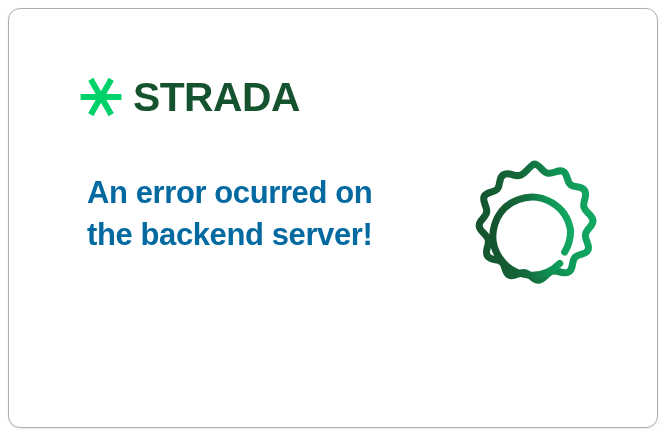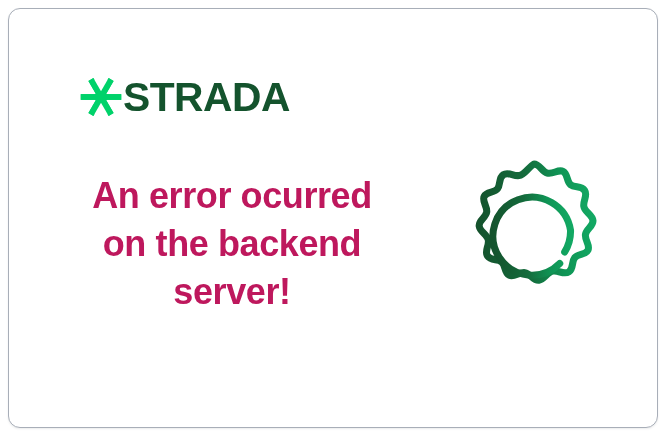--- a/index.html
+++ b/index.html
@@ -37,20 +37,21 @@
     overflow: hidden;
   }
 
   
   .logo-lockup {
     position: absolute;
     left: 70px;
     top: 66px;
     display: flex;
     align-items: center;
+    gap: 10px;
   }
   .logo-mark {
     width: 44px;
     height: 44px;
     display: block;
   }
   .logo-wordmark {
     font-size: 40px;
     font-weight: 700;
     letter-spacing: -0.5px;
@@ -61,26 +62,25 @@
     white-space: nowrap;
   }
 
   
   .error-message {
     position: absolute;
     left: 78px;
     top: 163px;
     width: 290px;
     margin: 0;
-    font-size: 36px;
+    font-size: 31px;
     font-weight: 700;
     line-height: 1.34;
     letter-spacing: -0.4px;
-    color: #be185d;
-    text-align: center;
+    color: #0369a1;
   }
 
   
   .gear-illustration {
     position: absolute;
     left: 442px;
     top: 138px;
     width: 166px;
     height: 170px;
   }

